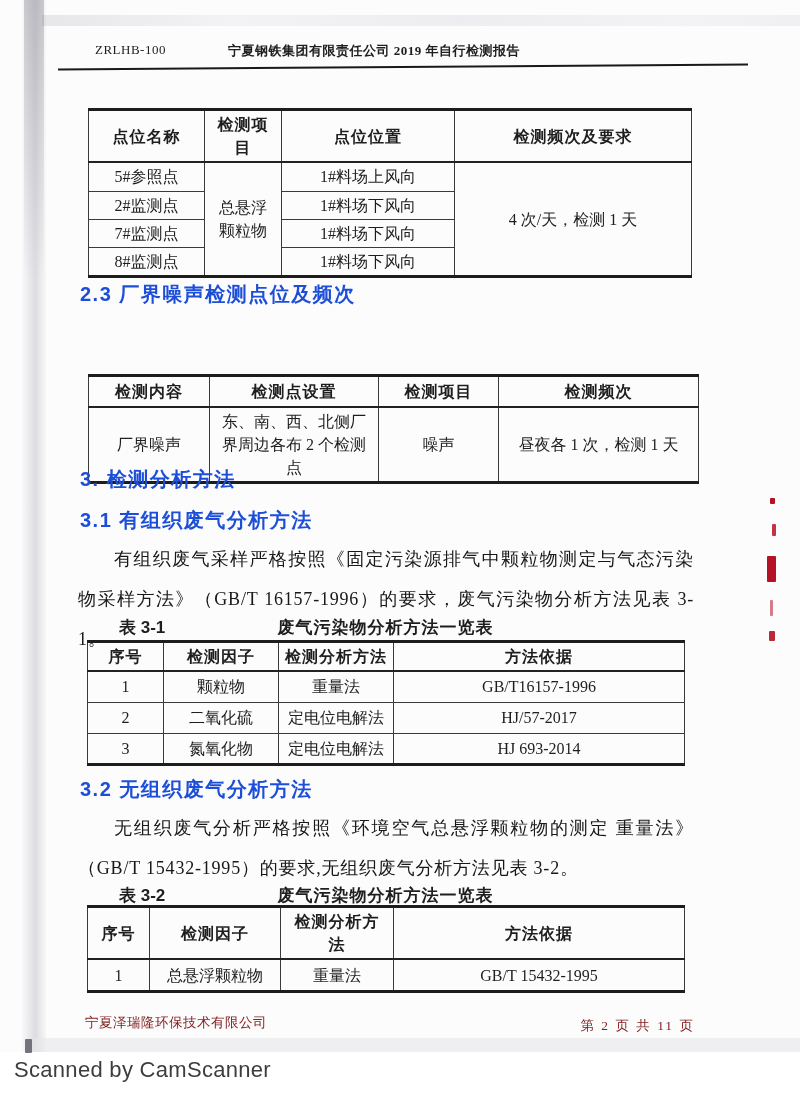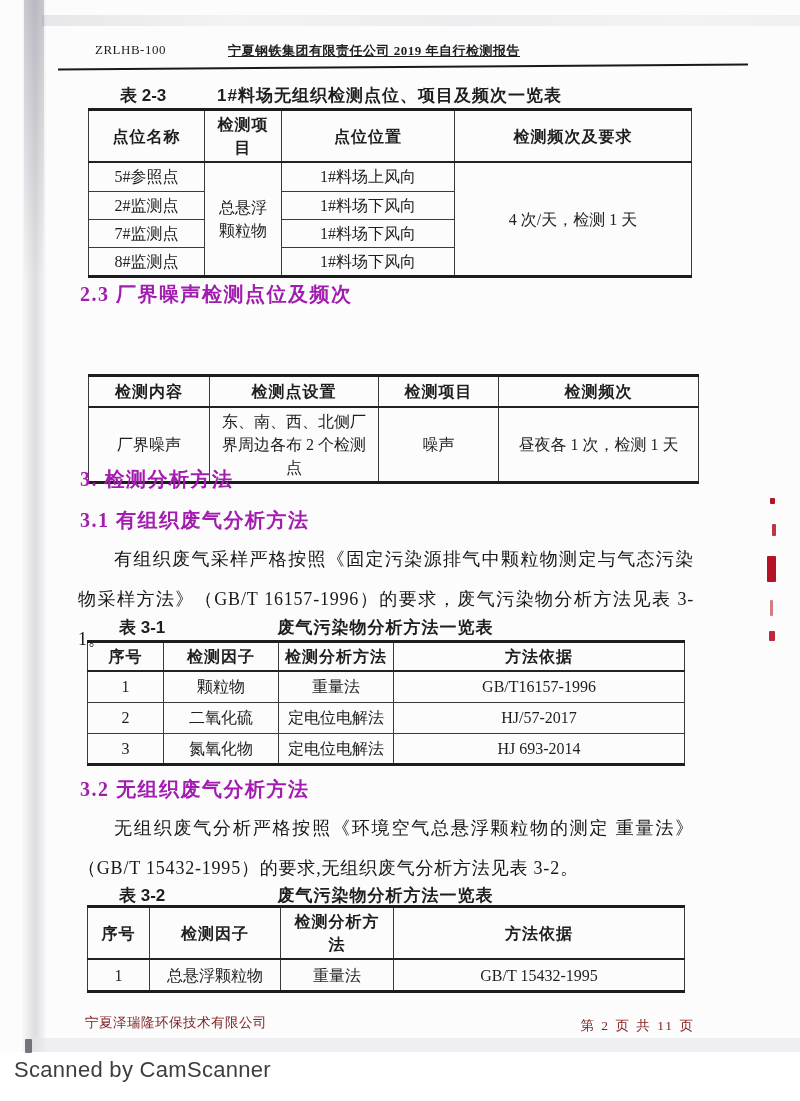--- a/index.html
+++ b/index.html
@@ -24,21 +24,21 @@
   .red-mark{position:absolute;background:#b51226;border-radius:1px;}
   .rm1{left:770px;top:498px;width:5px;height:6px;}
   .rm2{left:772px;top:524px;width:4px;height:12px;opacity:.85;}
   .rm3{left:767px;top:556px;width:9px;height:26px;}
   .rm4{left:770px;top:600px;width:3px;height:16px;opacity:.55;}
   .rm5{left:769px;top:631px;width:6px;height:10px;opacity:.9;}
 
   
   .doc-header{position:absolute;top:40px;left:60px;width:688px;height:22px;}
   .doc-code{position:absolute;left:35px;top:2px;font-size:13px;font-weight:normal;letter-spacing:.5px;}
-  .doc-title{position:absolute;left:0;right:60px;top:2px;text-align:center;font-size:13px;font-weight:bold;letter-spacing:.5px;text-decoration:underline;}
+  .doc-title{position:absolute;left:0;right:60px;top:2px;text-align:center;font-size:13px;font-weight:bold;letter-spacing:.5px;}
   .doc-header-rule{position:absolute;top:66px;left:58px;width:690px;height:2px;background:#191919;transform:rotate(-0.4deg);}
 
   
   .caption{position:absolute;height:20px;font-weight:bold;font-size:17px;
     font-family:"Liberation Sans","DejaVu Sans",sans-serif;}
   .caption .cap-label{position:absolute;left:32px;top:0;}
   .caption .cap-title{position:absolute;left:0;right:0;top:0;text-align:center;letter-spacing:1px;}
   .cap23{top:84px;left:88px;width:603px;}
   .cap24{top:351px;left:88px;width:610px;}
   .cap31{top:616px;left:87px;width:597px;}
@@ -60,21 +60,21 @@
   .t24 tbody tr{height:51px;}
   .t31{top:640px;left:87px;width:597px;}
   .t31 thead tr{height:28px;}
   .t31 tbody tr{height:31px;}
   .t32{top:905px;left:87px;width:597px;}
   .t32 thead tr{height:28px;}
   .t32 tbody tr{height:32px;}
 
   
   .sec-heading{position:absolute;left:80px;margin:0;font-size:20px;font-weight:bold;
-    font-family:Liberation Serif, serif;letter-spacing:1.5px;color:#a21caf;}
+    font-family:Liberation Sans, sans-serif;letter-spacing:1.5px;color:#1d4ed8;}
   .h23{top:281px;}
   .h3{top:466px;}
   .h31{top:507px;}
   .h32{top:776px;}
   .para{position:absolute;left:78px;width:616px;margin:0;font-size:18px;line-height:40px;
     letter-spacing:.8px;text-indent:2em;text-align:justify;color:#181818;}
   .p23{top:312px;}
   .p31{top:539px;}
   .p32{top:808px;}
 
@@ -105,24 +105,20 @@
     <div class="red-mark rm4"></div>
     <div class="red-mark rm5"></div>
   </div>
 
   <div class="doc-header">
     <span class="doc-code">ZRLHB-100</span>
     <span class="doc-title">宁夏钢铁集团有限责任公司 2019 年自行检测报告</span>
   </div>
   <div class="doc-header-rule"></div>
 
-  <div class="caption cap23">
-    <span class="cap-label">表 2-3</span>
-    <span class="cap-title">1#料场无组织检测点位、项目及频次一览表</span>
-  </div>
 
   <table class="t23">
     <colgroup>
         <col style="width:116px">
         <col style="width:77px">
         <col style="width:173px">
         <col style="width:237px">
       </colgroup>
     <thead>
       <tr>

